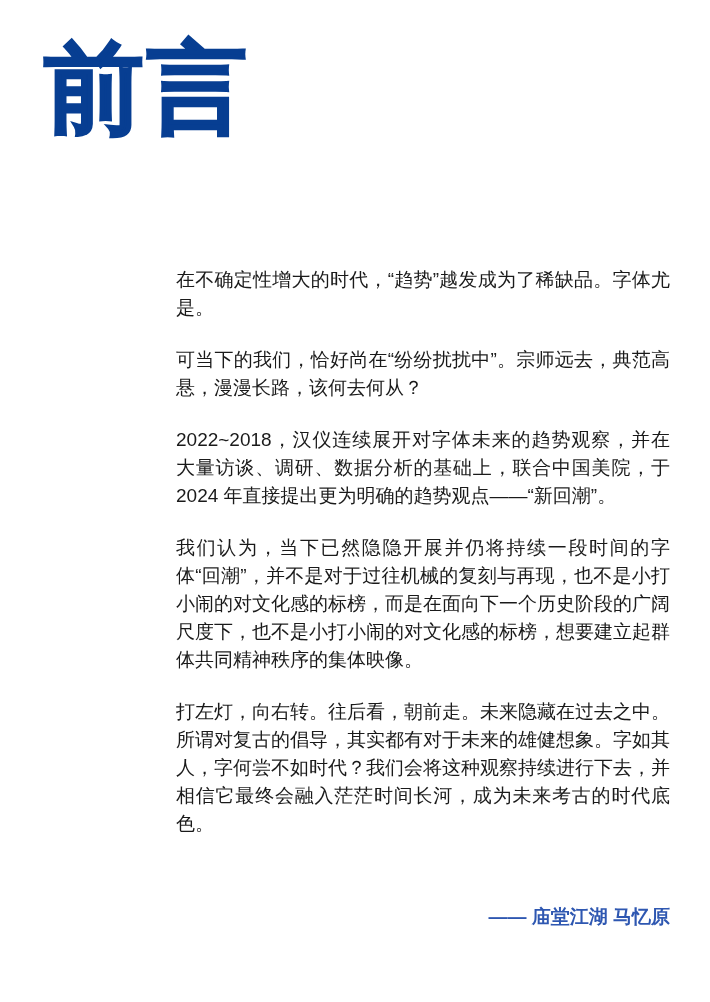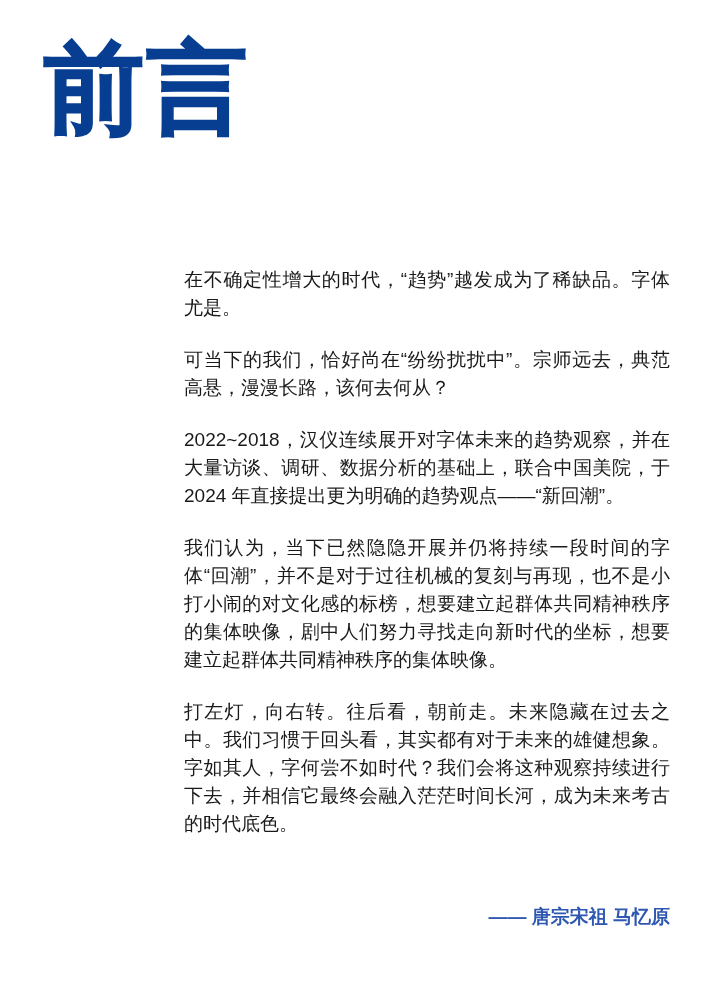--- a/index.html
+++ b/index.html
@@ -33,21 +33,21 @@
     left: 172px;
     top: 266px;
     width: 498px;
     font-size: 19px;
     line-height: 28px;
     font-weight: 500;
     color: var(--body-text, #1a1a1a);
     text-align: justify;
   }
   .body-block p {
-    margin: 0 0 24px 12px;
+    margin: 0 0 24px 4px;
   }
   .signature {
     position: absolute;
     left: 172px;
     top: 903px;
     width: 498px;
     text-align: right;
     font-size: 19px;
     line-height: 28px;
     font-weight: 600;
@@ -57,18 +57,18 @@
 </head>
 <body>
 
 <div class="page">
   <h1 class="page-title">前言</h1>
 
   <div class="body-block">
     <p>在不确定性增大的时代，“趋势”越发成为了稀缺品。字体尤是。</p>
     <p>可当下的我们，恰好尚在“纷纷扰扰中”。宗师远去，典范高悬，漫漫长路，该何去何从？</p>
     <p>2022~2018，汉仪连续展开对字体未来的趋势观察，并在大量访谈、调研、数据分析的基础上，联合中国美院，于 2024 年直接提出更为明确的趋势观点——“新回潮”。</p>
-    <p>我们认为，当下已然隐隐开展并仍将持续一段时间的字体“回潮”，并不是对于过往机械的复刻与再现，也不是小打小闹的对文化感的标榜，想要建立起群体共同精神秩序的集体映像，剧中人们努力寻找走向新时代的坐标，想要建立起群体共同精神秩序的集体映像。</p>
-    <p>打左灯，向右转。往后看，朝前走。未来隐藏在过去之中。我们习惯于回头看，其实都有对于未来的雄健想象。字如其人，字何尝不如时代？我们会将这种观察持续进行下去，并相信它最终会融入茫茫时间长河，成为未来考古的时代底色。</p>
+    <p>我们认为，当下已然隐隐开展并仍将持续一段时间的字体“回潮”，并不是对于过往机械的复刻与再现，也不是小打小闹的对文化感的标榜，而是在面向下一个历史阶段的广阔尺度下，也不是小打小闹的对文化感的标榜，想要建立起群体共同精神秩序的集体映像。</p>
+    <p>打左灯，向右转。往后看，朝前走。未来隐藏在过去之中。所谓对复古的倡导，其实都有对于未来的雄健想象。字如其人，字何尝不如时代？我们会将这种观察持续进行下去，并相信它最终会融入茫茫时间长河，成为未来考古的时代底色。</p>
   </div>
 
-  <div class="signature">—— 唐宗宋祖 马忆原</div>
+  <div class="signature">—— 庙堂江湖 马忆原</div>
 </div>
 
 </body></html>

